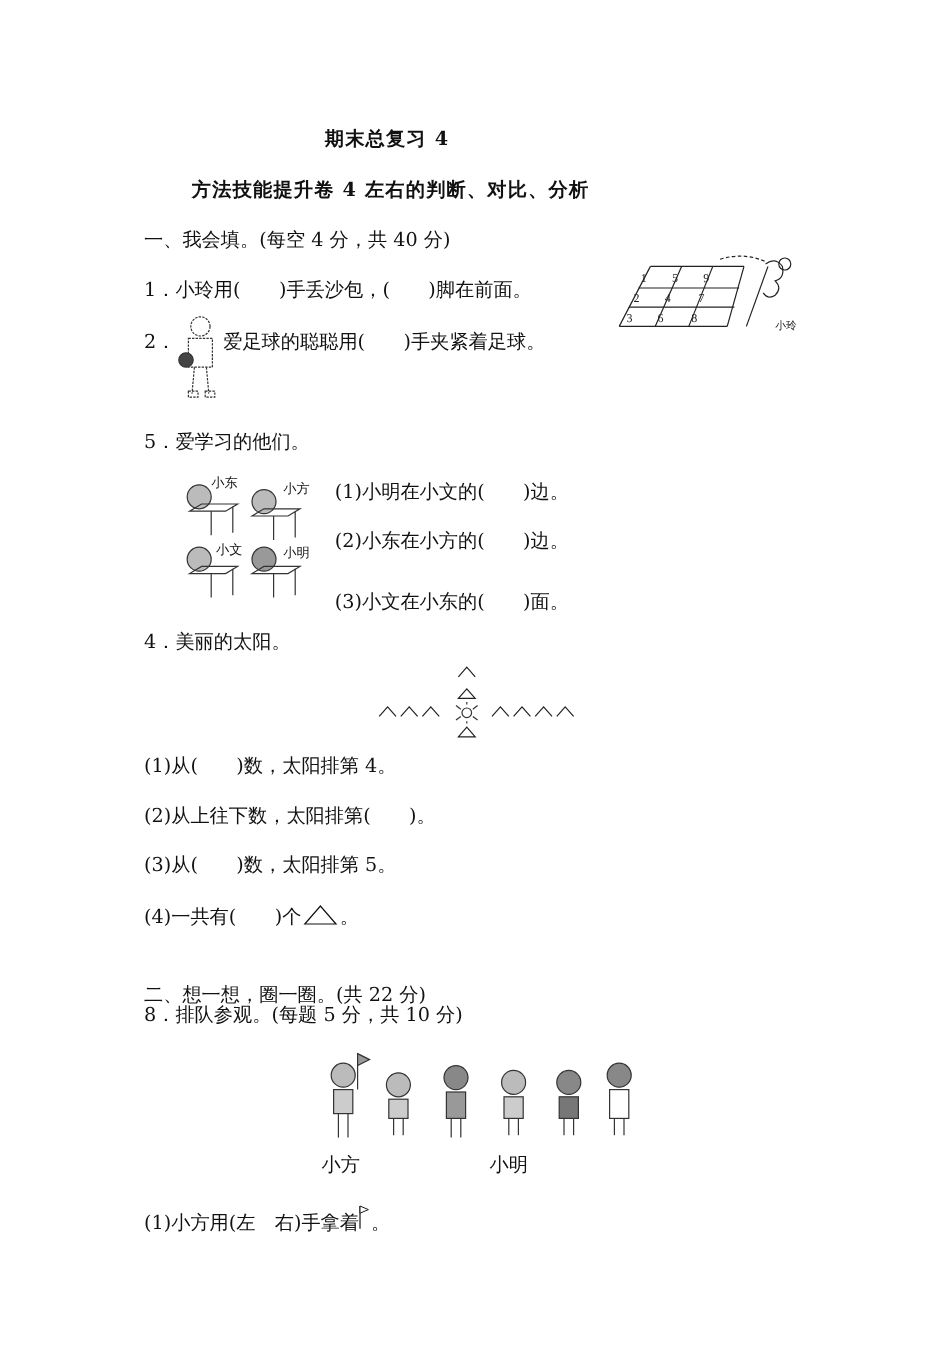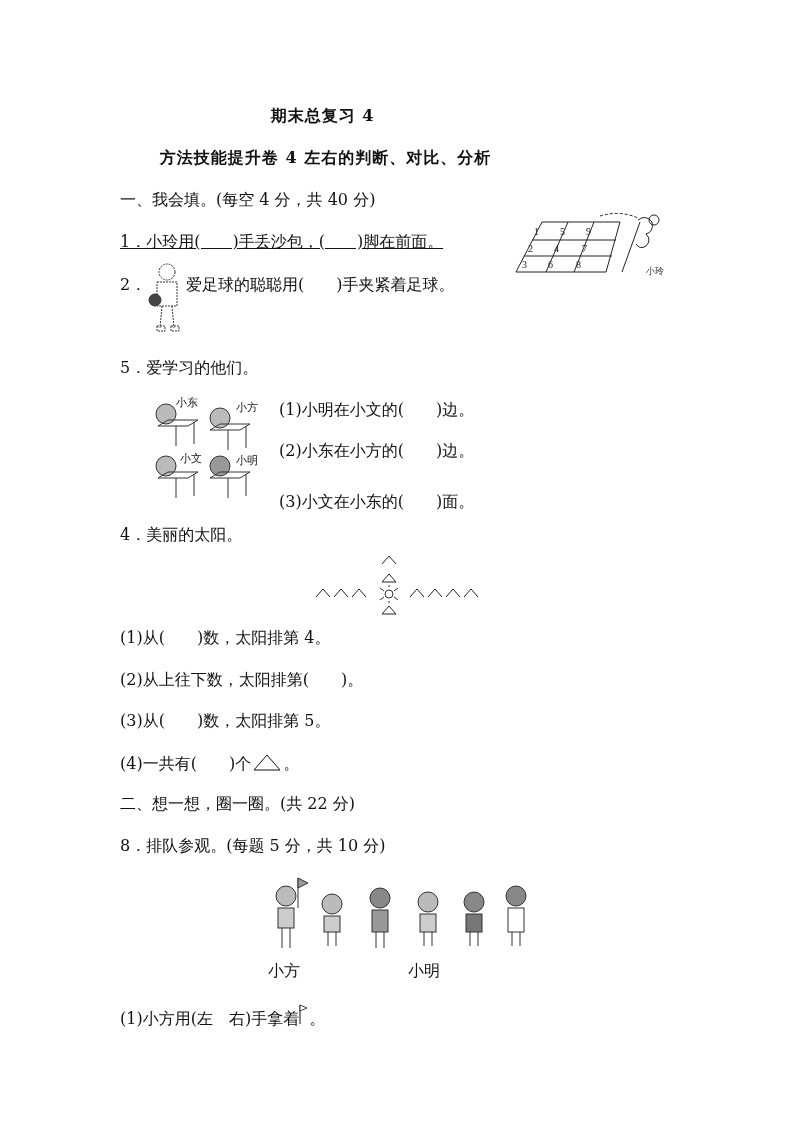--- a/index.html
+++ b/index.html
@@ -11,21 +11,21 @@
   svg { position:absolute; overflow:visible; }
 </style>
 </head>
 <body>
 
 <div class="abs title" style="left:0;width:645px;text-align:center;top:106px;">期末总复习 4</div>
 <div class="abs title" style="left:0;width:651px;text-align:center;top:148px;">方法技能提升卷 4  左右的判断、对比、分析</div>
 
 <div class="abs line" style="left:120px;top:190px;">一、我会填。(每空 4 分，共 40 分)</div>
 
-<div class="abs line" style="left:120px;top:232px;text-decoration:underline;">1．小玲用(　　)手丢沙包，(　　)脚在前面。</div>
+<div class="abs line" style="left:120px;top:232px;">1．小玲用(　　)手丢沙包，(　　)脚在前面。</div>
 
 <svg style="left:510px;top:212px;" width="170" height="70" viewBox="0 0 170 70">
   <g stroke="#222" stroke-width="1" fill="none">
     <line x1="32" y1="10" x2="110" y2="10"></line>
     <line x1="22" y1="28" x2="106" y2="28"></line>
     <line x1="14" y1="44" x2="102" y2="44"></line>
     <line x1="6" y1="60" x2="96" y2="60"></line>
     <line x1="32" y1="10" x2="6" y2="60"></line>
     <line x1="58" y1="10" x2="36" y2="60"></line>
     <line x1="84" y1="10" x2="64" y2="60"></line>
@@ -126,21 +126,21 @@
 
 <div class="abs line" style="left:120px;top:628px;">(1)从(　　)数，太阳排第 4。</div>
 <div class="abs line" style="left:120px;top:670px;">(2)从上往下数，太阳排第(　　)。</div>
 <div class="abs line" style="left:120px;top:711px;">(3)从(　　)数，太阳排第 5。</div>
 <div class="abs line" style="left:120px;top:753px;">
   <span>(4)一共有(　　)个</span><svg style="position:relative;display:inline-block;vertical-align:-2px;margin:0 2px;" width="28" height="18" viewBox="0 0 28 18">
       <polygon points="1,17 14,2 27,17" fill="none" stroke="#111" stroke-width="1"></polygon>
     </svg><span>。</span>
 </div>
 
-<div class="abs line" style="left:120px;top:794px;">二、想一想，圈一圈。(共 22 分)</div>
+<div class="abs line" style="left:120px;top:819px;">二、想一想，圈一圈。(共 22 分)</div>
 <div class="abs line" style="left:120px;top:836px;">8．排队参观。(每题 5 分，共 10 分)</div>
 
 <svg style="left:258px;top:874px;" width="280" height="80" viewBox="0 0 280 80">
   <g stroke="#333" stroke-width="1" fill="#bbb">
     <circle cx="28" cy="22" r="10"></circle>
     <circle cx="74" cy="30" r="10"></circle>
     <circle cx="122" cy="24" r="10" fill="#888"></circle>
     <circle cx="170" cy="28" r="10"></circle>
     <circle cx="216" cy="28" r="10" fill="#888"></circle>
     <circle cx="258" cy="22" r="10" fill="#888"></circle>

